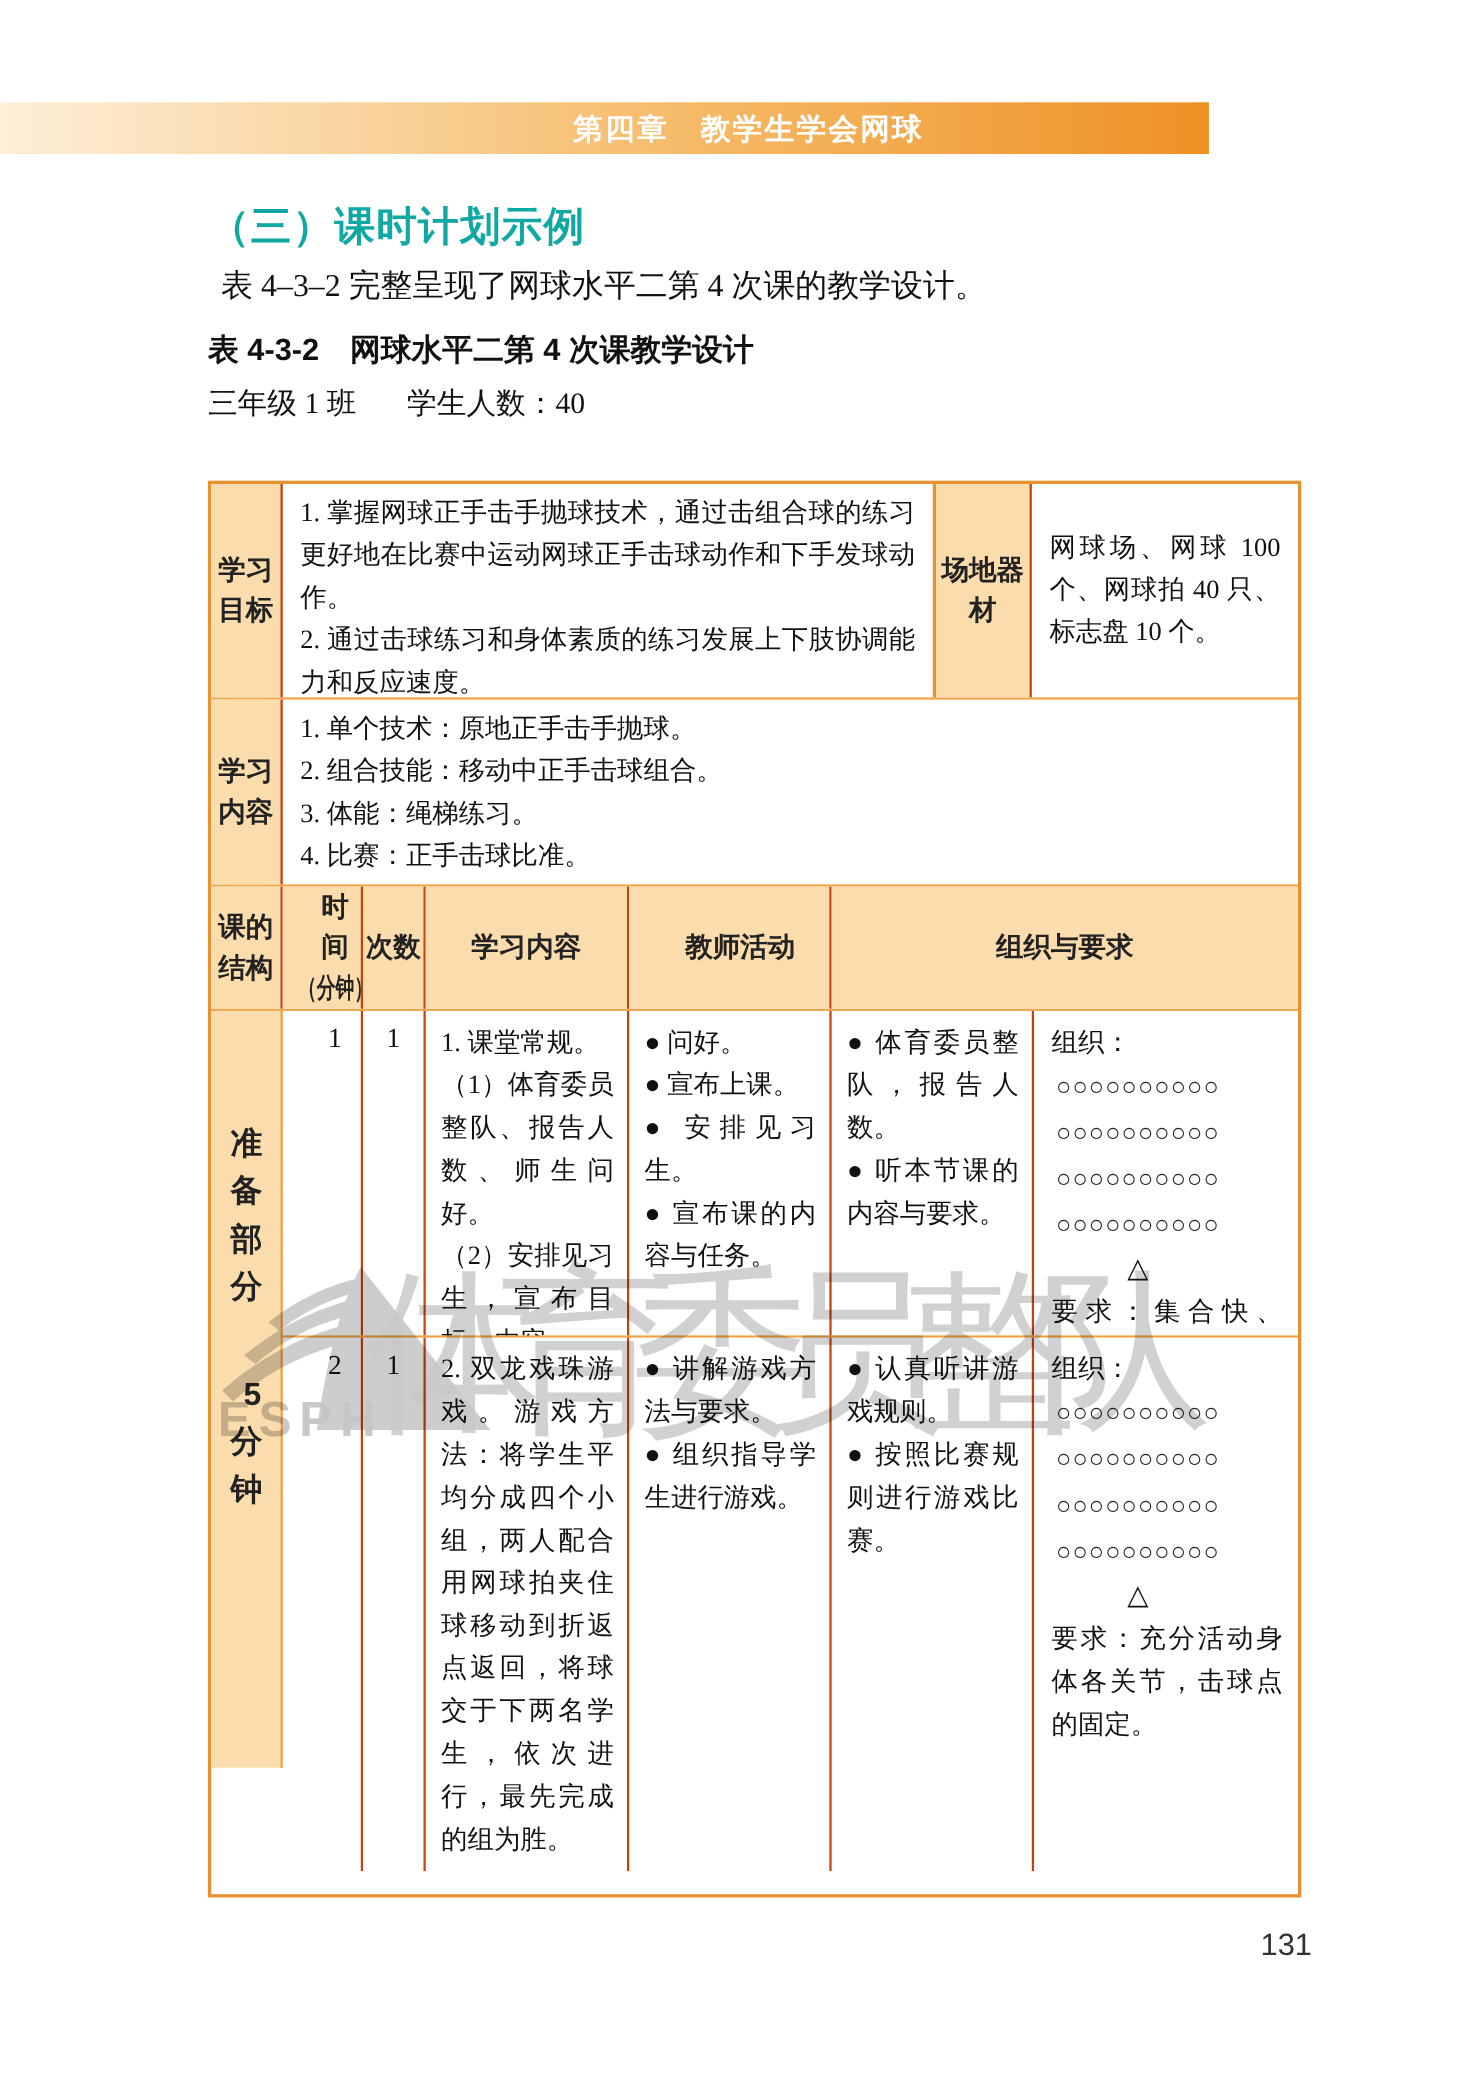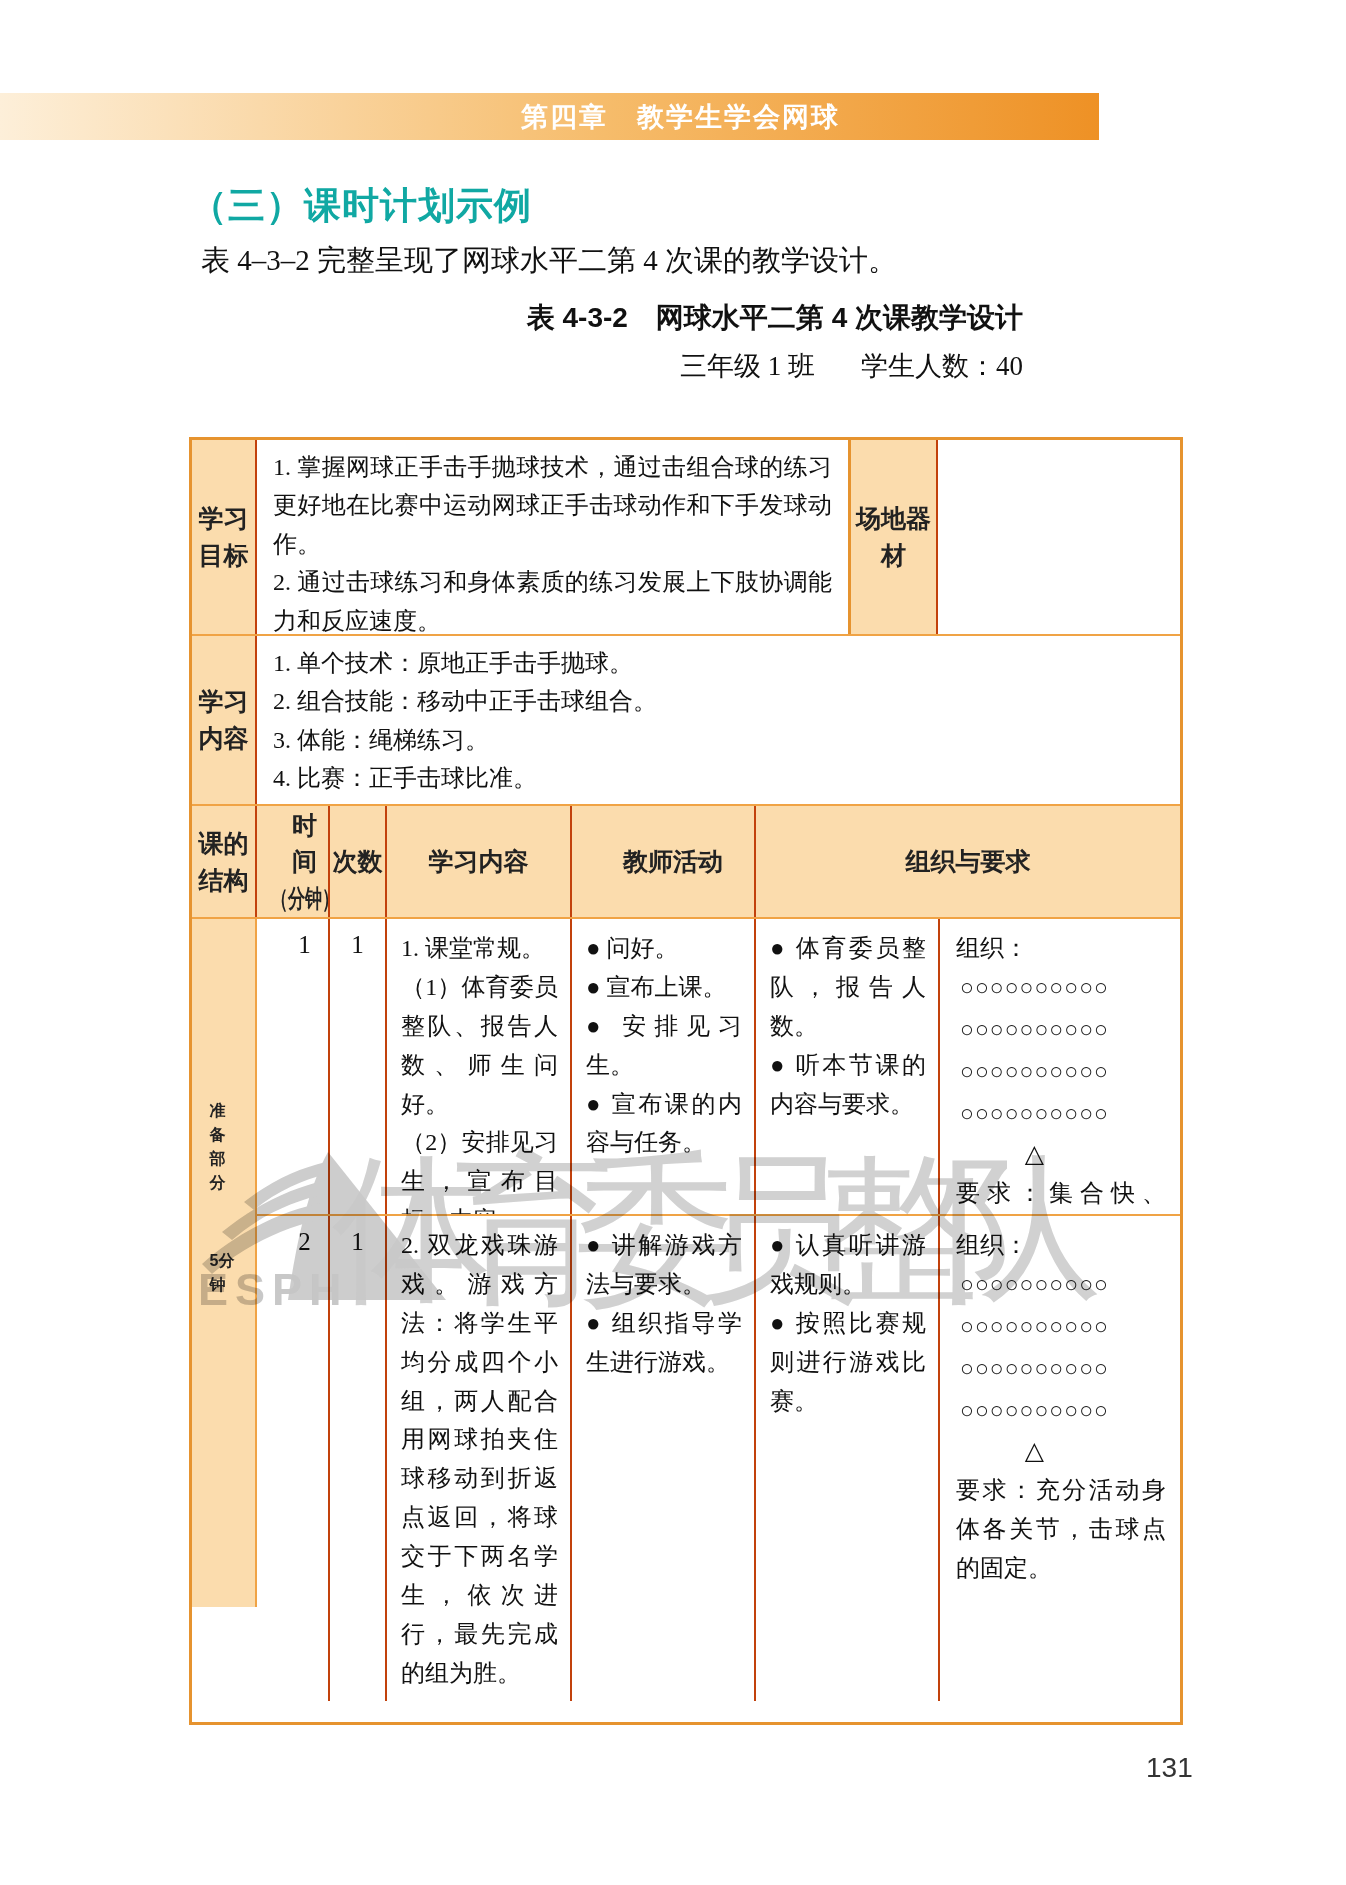--- a/index.html
+++ b/index.html
@@ -14,21 +14,21 @@
     font-size:27px;letter-spacing:2px;white-space:nowrap;}
 
   
   .section-heading{position:absolute;left:190px;top:181px;margin:0;
     font-family:"Liberation Sans",sans-serif;font-weight:bold;font-size:37px;
     color:#10A8A3;letter-spacing:1px;}
   .intro{position:absolute;left:201px;top:240px;width:990px;margin:0;
     font-size:29px;line-height:1.4;}
 
   .caption-wrap{position:absolute;left:189px;top:299px;width:994px;
-    text-align:right;padding-right:160px;box-sizing:border-box;}
+    text-align:left;padding-right:160px;box-sizing:border-box;}
   .caption{font-family:"Liberation Sans",sans-serif;font-weight:bold;font-size:28px;}
   .subline{margin-top:11px;font-size:27px;}
   .subline .gap{display:inline-block;width:46px;}
 
   
   .ptable{position:absolute;left:189px;top:437px;width:994px;height:1288px;
     border:3px solid #E6932F;box-sizing:border-box;background:#fff;z-index:1;}
   .trow{display:flex;border-bottom:2px solid #F0A345;box-sizing:border-box;}
   .cell{border-right:2px solid #c2410c;box-sizing:border-box;overflow:hidden;flex:none;}
   .cell.last{border-right:none;flex:1;}
@@ -45,21 +45,21 @@
   .hcell{background:#FBDCAD;display:flex;flex-direction:column;align-items:center;
     justify-content:center;text-align:center;font-family:"Liberation Sans",sans-serif;
     font-weight:bold;font-size:25px;line-height:1.45;white-space:pre-line;color:#222;}
   .squeeze{display:inline-block;transform:scaleX(.68);transform-origin:50% 50%;white-space:nowrap;}
 
   .tbody{display:flex;height:688px;}
   .stage{width:65px;flex:none;background:#FBDCAD;border-right:2px solid #F0A345;
     box-sizing:border-box;display:flex;flex-direction:column;align-items:center;
     justify-content:center;gap:54px;padding-bottom:130px;}
   .vcol{width:28px;word-break:break-all;font-family:"Liberation Sans",sans-serif;
-    font-weight:bold;font-size:16px;line-height:1.5;text-align:left;color:#222;}
+    font-weight:bold;font-size:29px;line-height:1.5;text-align:right;color:#222;}
   .bodycol{flex:1;display:flex;flex-direction:column;}
   .brow{display:flex;border-bottom:2px solid #F0A345;box-sizing:border-box;height:297px;}
   .brow.lastrow{border-bottom:none;flex:1;height:auto;}
   .num{text-align:center;padding-top:12px;font-size:25px;}
   .w73{width:73px;padding-left:24px;} .w57{width:57px;} .w185{width:185px;} .w184{width:184px;padding-left:20px;}
   .bcontent{font-size:24px;line-height:1.62;padding:10px 12px 8px 14px;
     white-space:pre-line;text-align:justify;}
   .org{padding:10px 14px 8px 16px;}
   .org-label{font-size:24px;line-height:1.6;}
   .org-geom{width:max-content;margin-left:4px;}
@@ -101,20 +101,21 @@
   </div>
 
   <div class="ptable">
 
     <div class="trow r1">
       <div class="cell label" style="width:65px">学习目标</div>
       <div class="cell content thick-r" style="width:594px">1. 掌握网球正手击手抛球技术，通过击组合球的练习更好地在比赛中运动网球正手击球动作和下手发球动作。
 2. 通过击球练习和身体素质的练习发展上下肢协调能力和反应速度。
 3. 形成遵守规则的意识，在网球游戏中提高团结协作能力。</div>
       <div class="cell label" style="width:87px">场地器材</div>
+      <div class="cell content last" style="display:flex;flex-direction:column;justify-content:center;">网球场、网球 100 个、网球拍 40 只、标志盘 10 个。</div>
     </div>
 
     <div class="trow r2">
       <div class="cell label" style="width:65px">学习内容</div>
       <div class="cell content last">1. 单个技术：原地正手击手抛球。
 2. 组合技能：移动中正手击球组合。
 3. 体能：绳梯练习。
 4. 比赛：正手击球比准。</div>
     </div>
 

